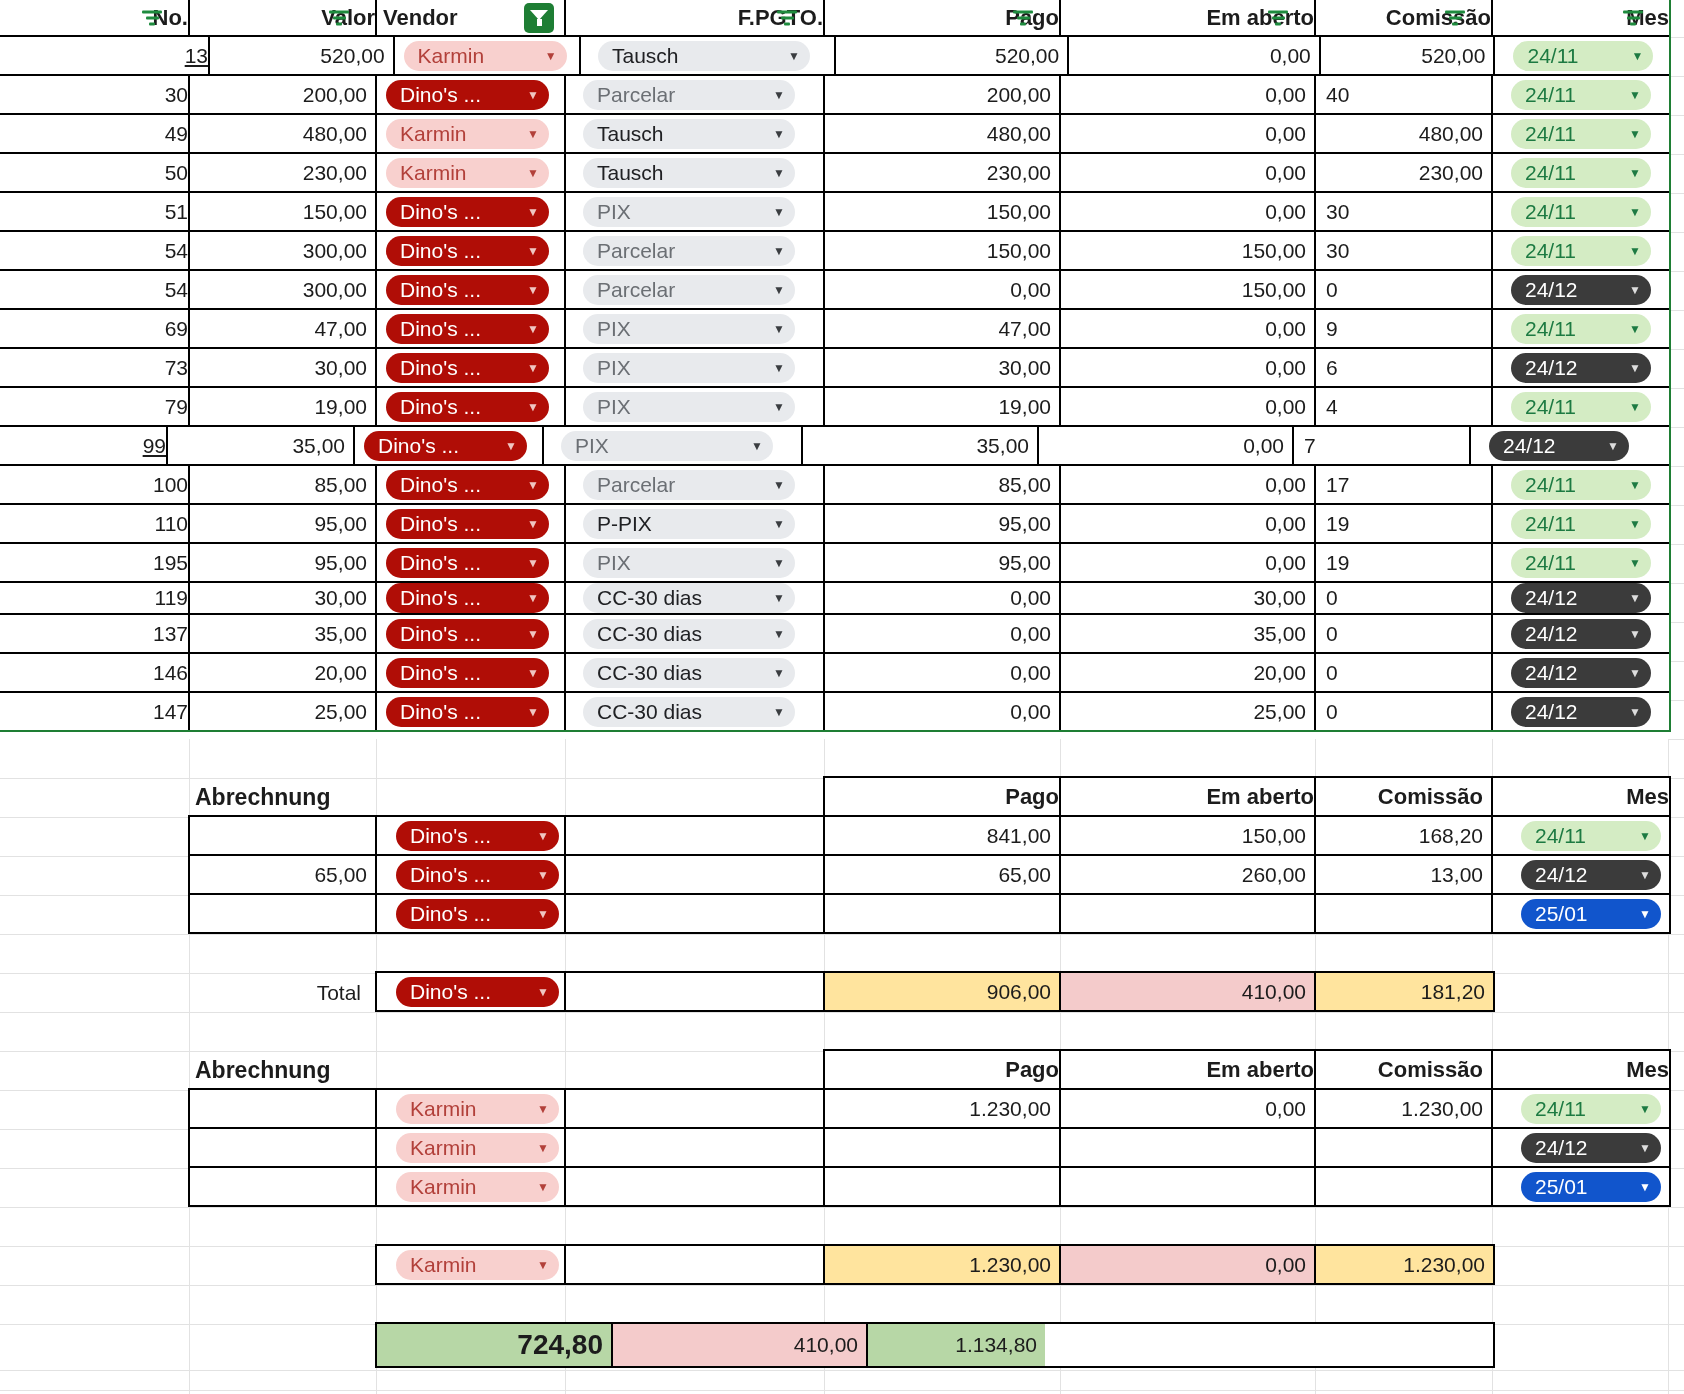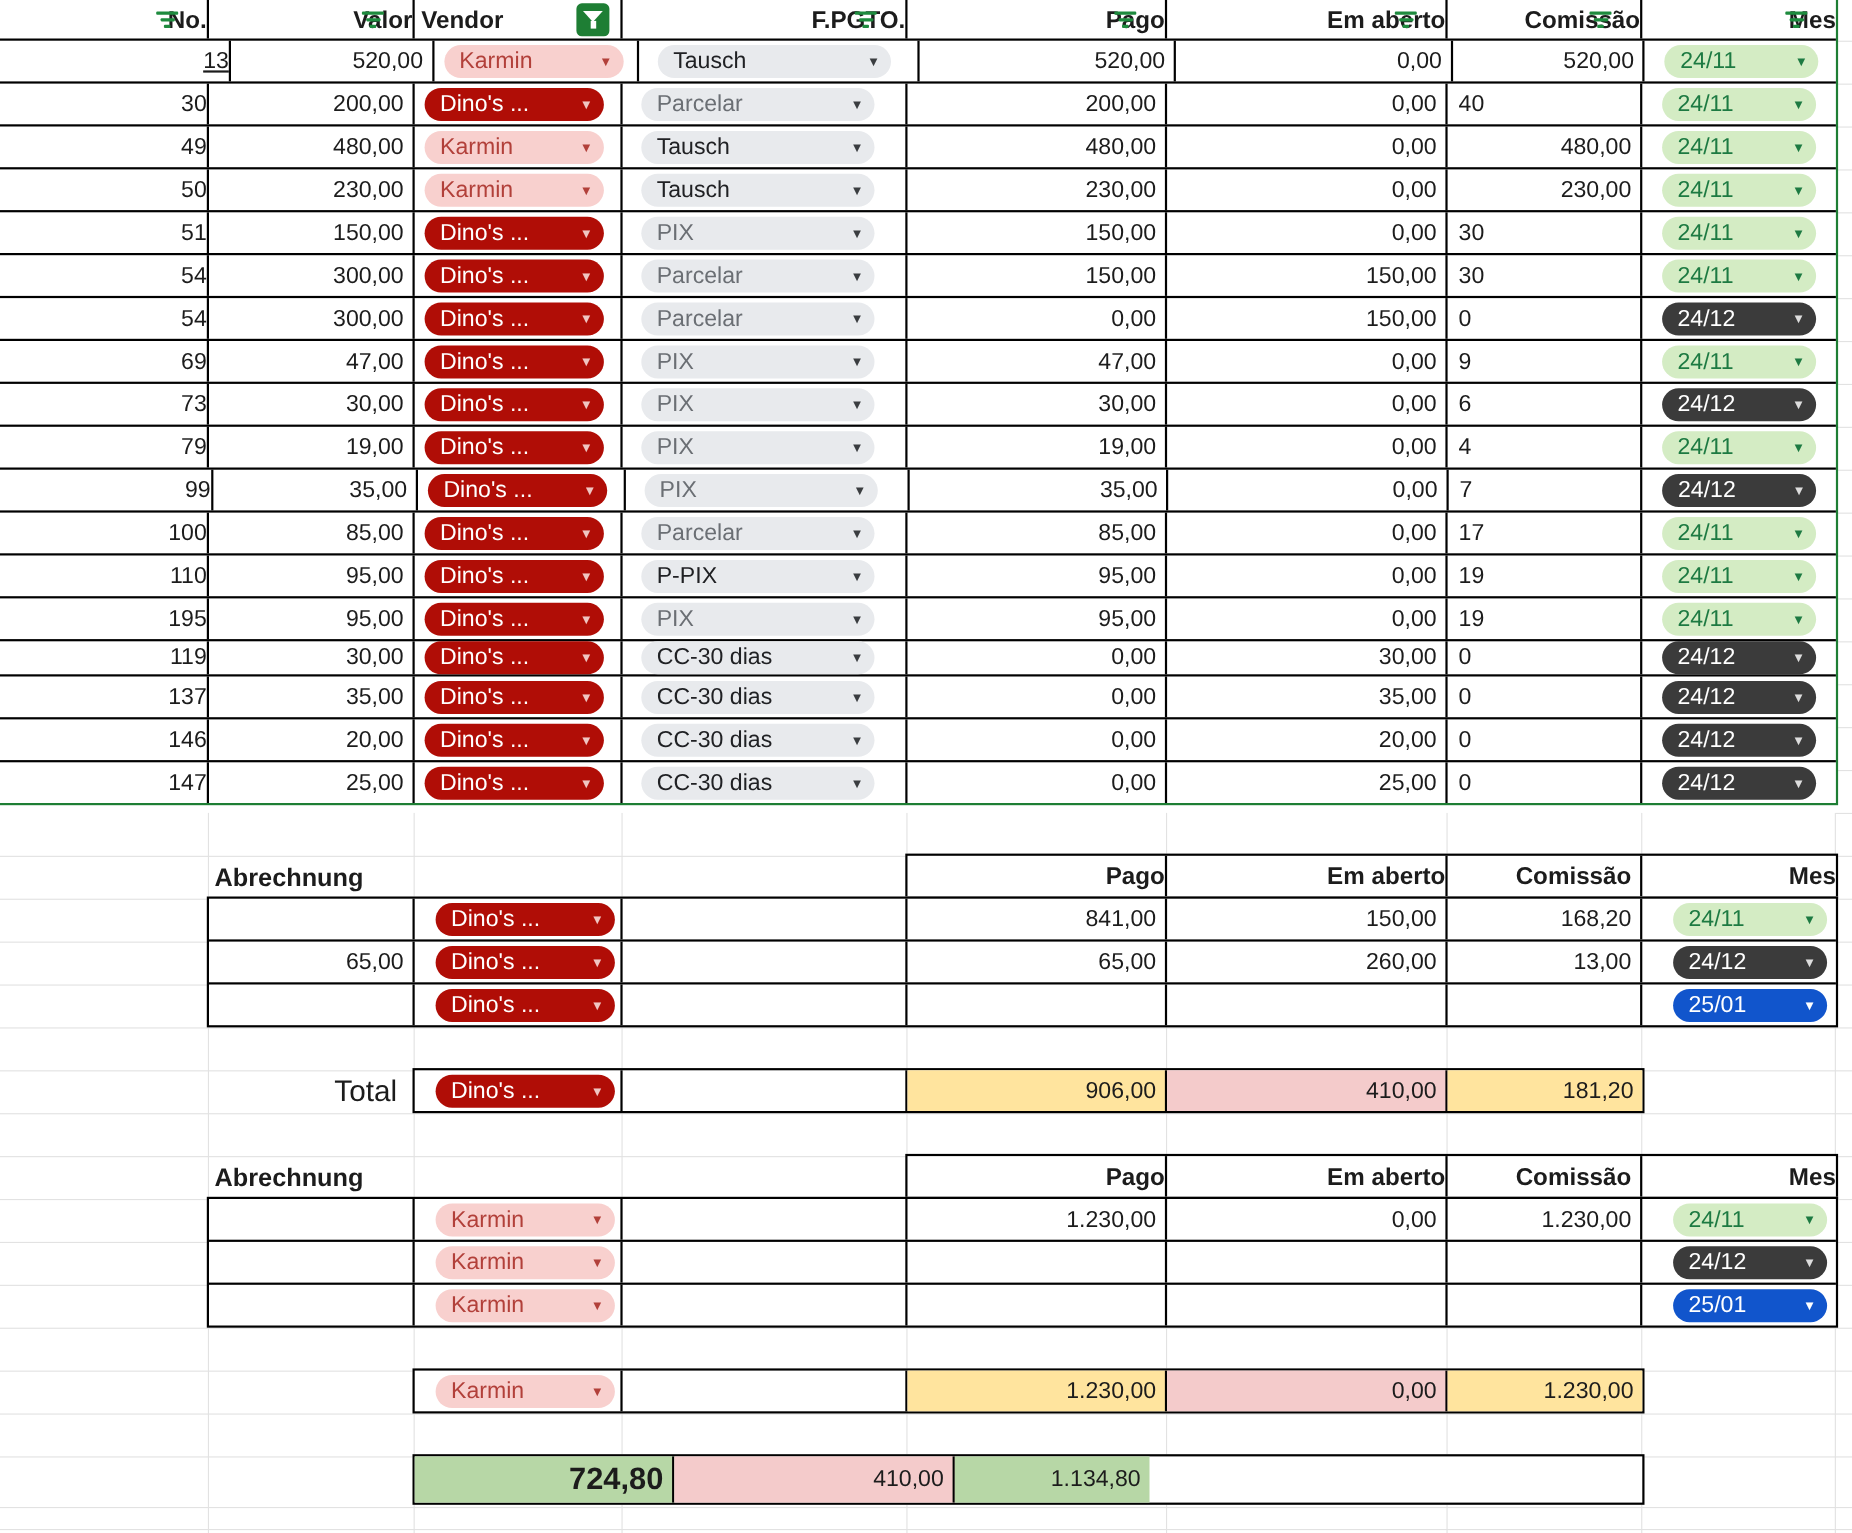--- a/index.html
+++ b/index.html
@@ -491,21 +491,21 @@
           <span>4</span>
         </div>
         <div class="cell al-l" style="width: 176px; padding-left: 0px;">
           <div class="chip" style="margin-left: 18px; width: 140px; background: rgb(212, 236, 196); color: rgb(29, 122, 66);">
             <span>24/11</span>
             <span class="arrow" style="color: rgb(29, 122, 66);">▼</span>
           </div>
         </div>
       </div>
       <div class="row bb" style="height: 39px;">
-        <div class="cell al-c bdr" style="width: 194px;">
+        <div class="cell al-c bdr" style="width: 168px; text-decoration: underline;">
           <span>99</span>
         </div>
         <div class="cell al-r bdr" style="width: 187px;">
           <span>35,00</span>
         </div>
         <div class="cell al-l bdr" style="width: 189px; padding-left: 0px;">
           <div class="chip" style="margin-left: 9px; width: 163px; background: rgb(176, 13, 6); color: rgb(255, 255, 255);">
             <span>Dino's ...</span>
             <span class="arrow" style="color: rgb(240, 198, 194);">▼</span>
           </div>
@@ -873,21 +873,21 @@
           <span></span>
         </div>
         <div class="cell al-l" style="width: 176px;">
           <div class="chip" style="margin-left: 18px; width: 140px; background: rgb(17, 85, 204); color: rgb(255, 255, 255);">
             <span>25/01</span>
             <span class="arrow" style="color: rgb(255, 255, 255);">▼</span>
           </div>
         </div>
       </div>
     </div>
-    <div class="label-row" style="left: 190px; top: 973px; width: 179px; height: 39px; font-size: 27px; justify-content: flex-end; padding-right: 8px; box-sizing: border-box;">
+    <div class="label-row" style="left: 190px; top: 973px; width: 179px; height: 39px; font-size: 21px; justify-content: flex-end; padding-right: 8px; box-sizing: border-box;">
       <span>Total</span>
     </div>
     <div class="block" style="left: 375px; top: 971px; width: 1116px; border-color: rgb(0, 0, 0);">
       <div class="row" style="height: 37px;">
         <div class="cell bdr al-l" style="width: 189px;">
           <div class="chip" style="margin-left: 9px; width: 163px; background: rgb(176, 13, 6); color: rgb(255, 255, 255);">
             <span>Dino's ...</span>
             <span class="arrow" style="color: rgb(240, 198, 194);">▼</span>
           </div>
         </div>

